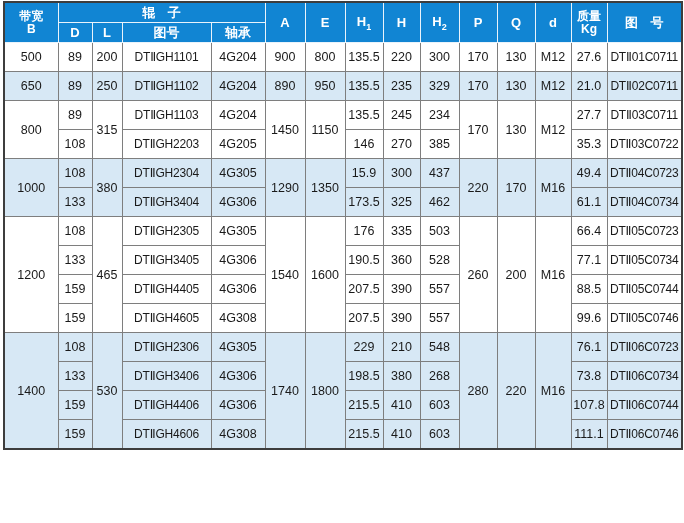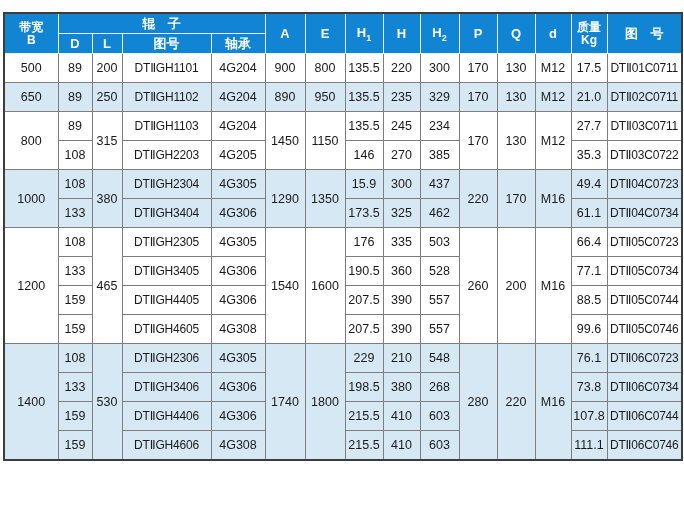--- a/index.html
+++ b/index.html
@@ -2,21 +2,21 @@
 <html><head>
 <meta charset="utf-8">
 <style>
   html, body { margin: 0; padding: 0; }
   body {
     width: 684px; height: 523px;
     background: #ffffff;
     font-family: "Liberation Sans", "DejaVu Sans", sans-serif;
     position: relative;
   }
-  .table-wrap { position: absolute; top: 12px; left: 3px; }
+  .table-wrap { position: absolute; top: 1px; left: 3px; }
   table.spec {
     border-collapse: collapse;
     table-layout: fixed;
     width: 678px;
     border: 2px solid #3d3d3d;
   }
   th, td {
     padding: 0;
     text-align: center;
     vertical-align: middle;
@@ -104,21 +104,21 @@
       <td class="c-no">DTⅡGH1101</td>
       <td>4G204</td>
       <td>900</td>
       <td>800</td>
       <td>135.5</td>
       <td>220</td>
       <td>300</td>
       <td>170</td>
       <td>130</td>
       <td>M12</td>
-      <td>17.5</td>
+      <td>27.6</td>
       <td class="c-fig">DTⅡ01C0711</td>
     </tr>
   </tbody>
 
   <tbody class="alt">
     <tr>
       <td>650</td>
       <td>89</td>
       <td>250</td>
       <td class="c-no">DTⅡGH1102</td>

